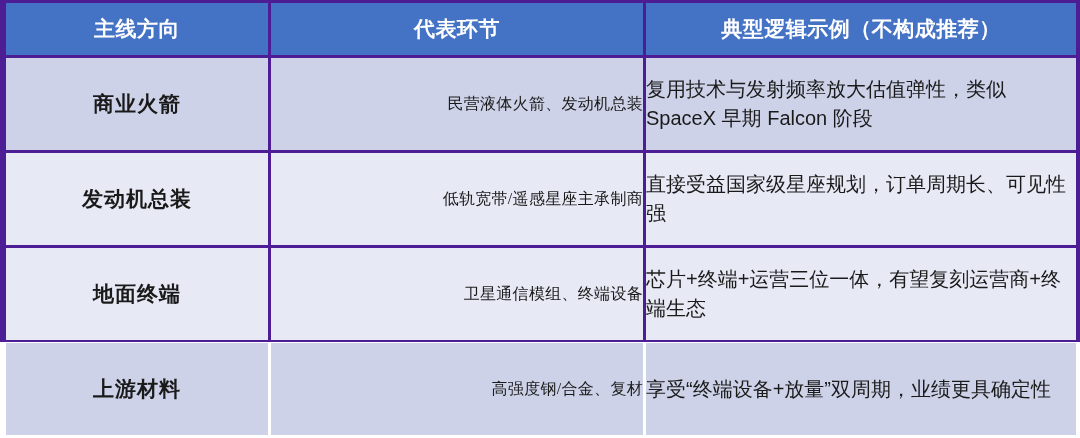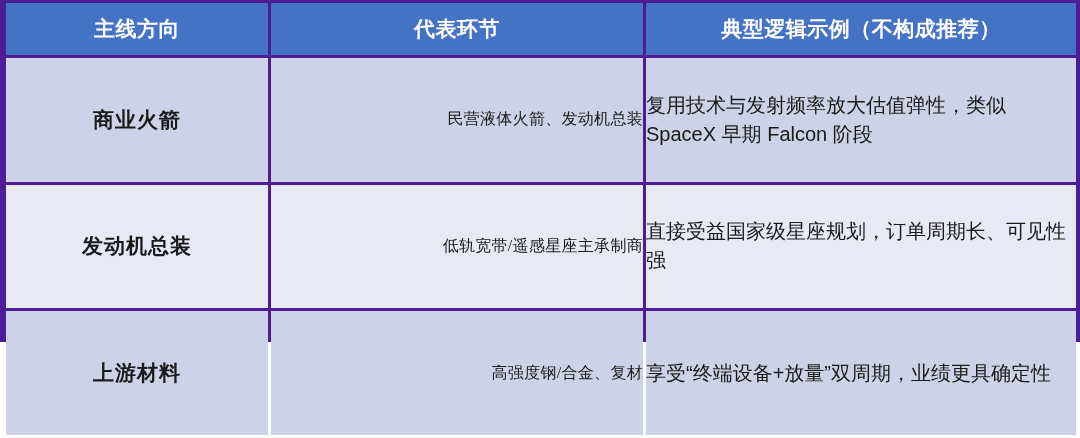--- a/index.html
+++ b/index.html
@@ -115,20 +115,27 @@
             <span class="logic-text">复用技术与发射频率放大估值弹性，类似 SpaceX 早期 Falcon 阶段</span>
           </td>
       </tr>
       <tr class="band-b">
         <td class="col-name">发动机总装</td>
         <td class="col-link">低轨宽带/遥感星座主承制商</td>
         <td class="col-logic">
             <span class="logic-text">直接受益国家级星座规划，订单周期长、可见性强</span>
           </td>
       </tr>
+      <tr class="band-b">
+        <td class="col-name">地面终端</td>
+        <td class="col-link">卫星通信模组、终端设备</td>
+        <td class="col-logic">
+            <span class="logic-text">芯片+终端+运营三位一体，有望复刻运营商+终端生态</span>
+          </td>
+      </tr>
       <tr class="band-a">
         <td class="col-name">上游材料</td>
         <td class="col-link">高强度钢/合金、复材</td>
         <td class="col-logic">
             <span class="logic-text">享受“终端设备+放量”双周期，业绩更具确定性</span>
           </td>
       </tr>
     </tbody>
   </table>
 </div>

